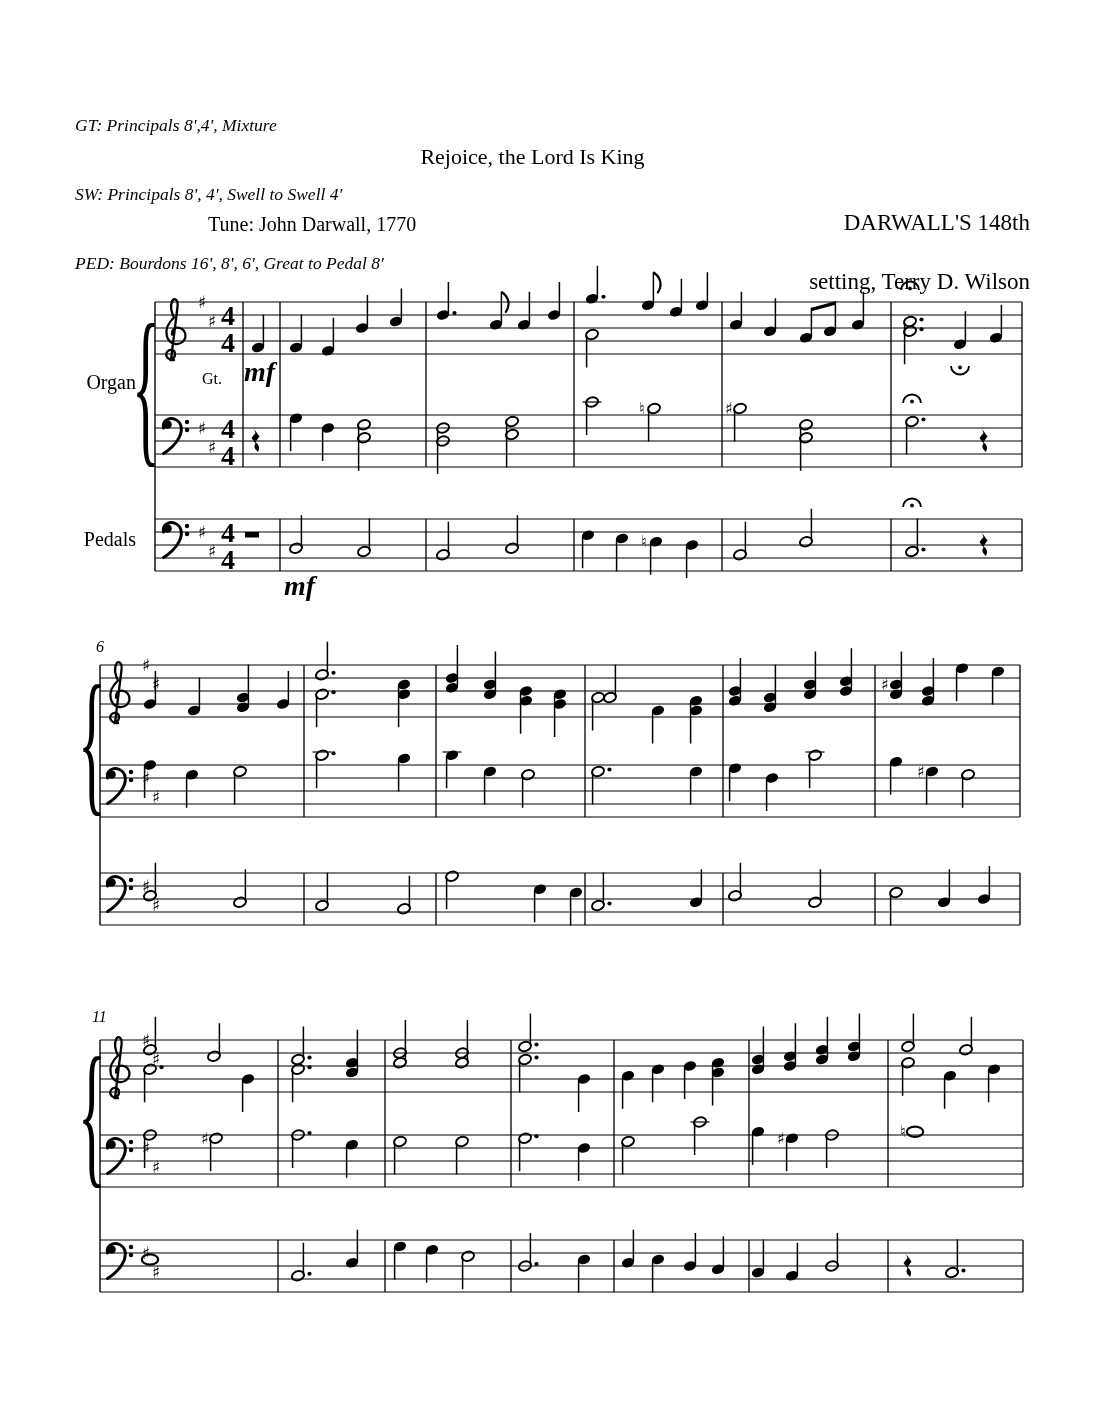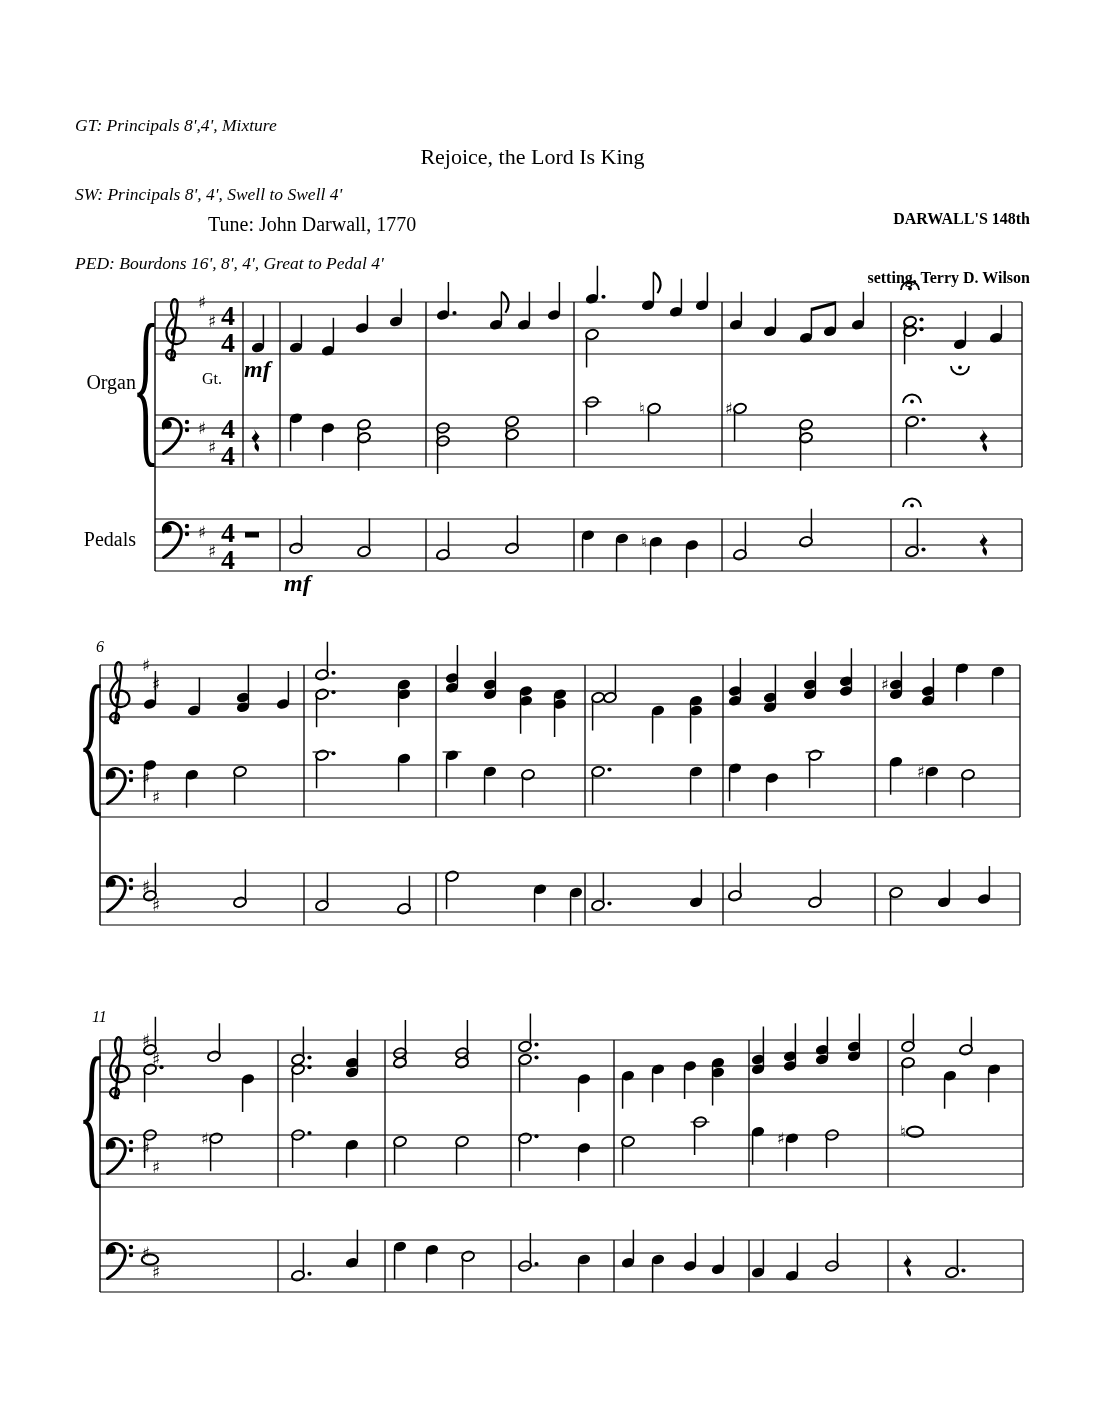--- a/index.html
+++ b/index.html
@@ -3,26 +3,26 @@
 <meta charset="utf-8">
 <style>
   html,body{margin:0;padding:0;background:#888;}
   #page{position:relative;width:1101px;height:1425px;background:#ffffff;margin:0 auto;
         font-family:"Liberation Serif", serif;color:#000;overflow:hidden;}
   #notation{position:absolute;left:0;top:0;}
   .txt{position:absolute;white-space:pre;}
   .reg{font-size:17.5px;line-height:23px;font-style:italic;}
   .title{font-size:22px;width:1065px;text-align:center;}
   .tune{font-size:20px;}
-  .credit{font-size:16px;width:300px;text-align:right;font-weight:bold;}
+  .credit{font-size:23px;width:300px;text-align:right;}
   .tempo{font-size:21px;font-weight:bold;}
   .tempo .note{font-family:"DejaVu Sans", sans-serif;font-size:18px;}
   .instr{font-size:20px;width:96px;text-align:right;}
   .manual{font-size:16px;}
-  .dyn{font-size:24px;font-style:italic;font-weight:bold;font-family:"Liberation Serif",serif;}
+  .dyn{font-size:28px;font-style:italic;font-weight:bold;font-family:"Liberation Serif",serif;}
   .mnum{font-size:16px;font-style:italic;}
   .copy{font-size:17px;}
 </style>
 </head>
 <body>
 
 <div id="page">
 
   <svg id="notation" width="1101" height="1425" viewBox="0 0 1101 1425">
       <line x1="155" y1="302" x2="1022" y2="302" stroke="#000" stroke-width="1.1"></line>
@@ -581,21 +581,21 @@
       Q 913 1271.5 910 1277 Q 904.5 1272.5 907.5 1268.5
       L 903.5 1263 L 907.5 1258 Z" fill="#000"></path>
       <ellipse cx="952" cy="1272.5" rx="6.2" ry="4.5" transform="rotate(-18 952 1272.5)" fill="none" stroke="#000" stroke-width="1.9"></ellipse>
       <circle cx="963.5" cy="1270.5" r="2.1" fill="#000"></circle>
       <line x1="957.4" y1="1271.5" x2="957.4" y2="1239.5" stroke="#000" stroke-width="1.5"></line>
     </svg>
 
   <div class="txt reg" style="left:75px;top:68px;">
     <div>GT: Principals 8',4', Mixture</div>
     <div>SW: Principals 8', 4', Swell to Swell 4'</div>
-    <div>PED: Bourdons 16', 8', 4', Great to Pedal 4'</div>
+    <div>PED: Bourdons 16', 8', 6', Great to Pedal 8'</div>
   </div>
 
   <div class="txt title" style="left:0;top:144px;">Rejoice, the Lord Is King</div>
 
   <div class="txt tune" style="left:160px;top:213px;margin-left:48px;">Tune: John Darwall, 1770</div>
 
   <div class="txt credit" style="left:730px;top:210px;">DARWALL'S 148th</div>
   <div class="txt credit" style="left:730px;top:235px;margin-top:34px;">setting, Terry D. Wilson</div>
 
 

